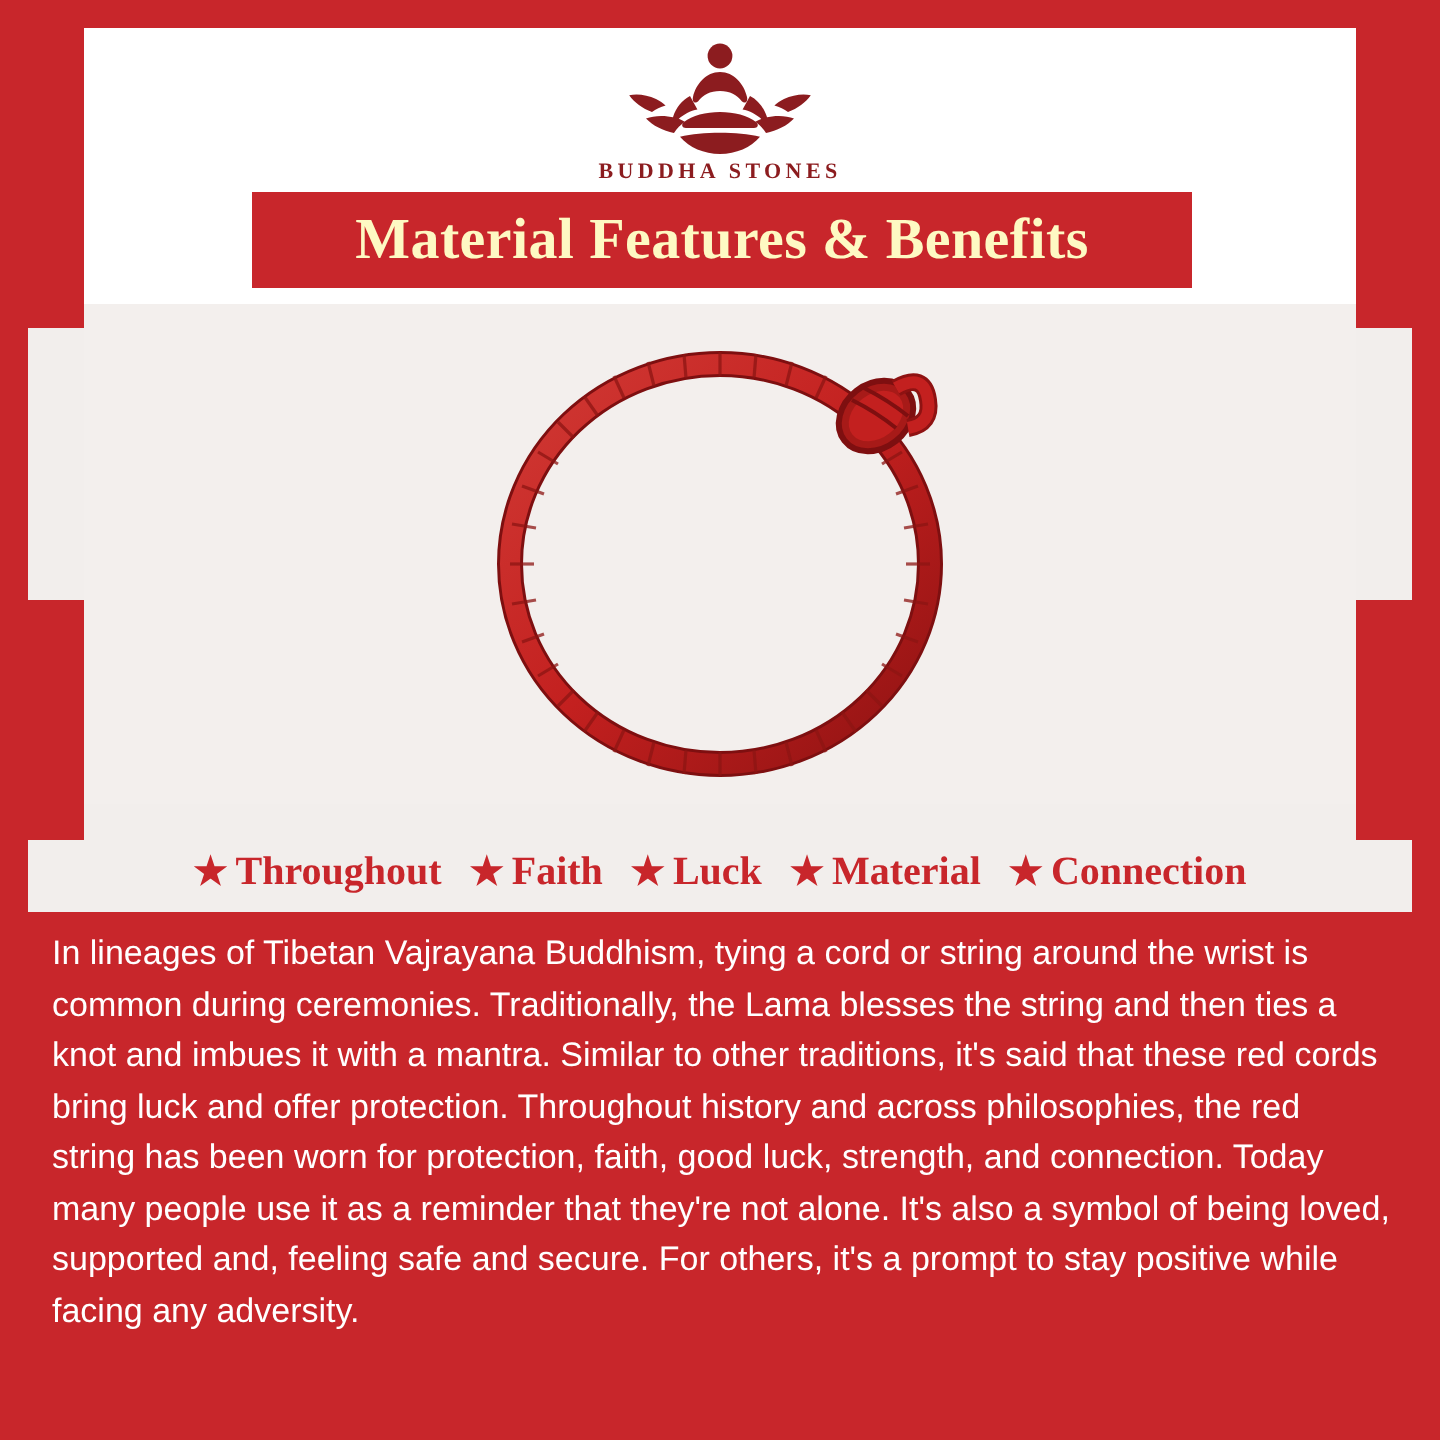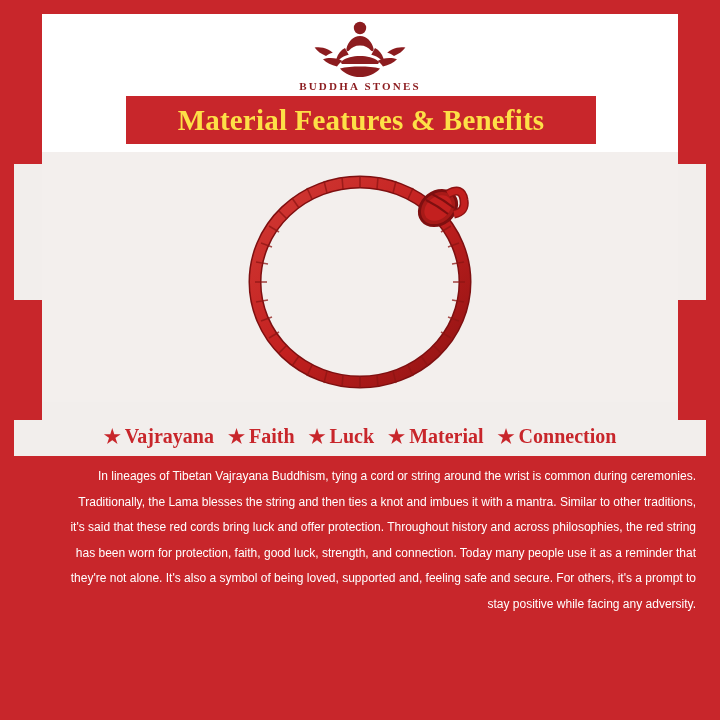--- a/index.html
+++ b/index.html
@@ -100,21 +100,21 @@
     top: 96px;
     left: 126px;
     width: 470px;
     height: 48px;
     background: #c8262b;
     display: flex;
     align-items: center;
     justify-content: center;
   }
   .title-banner .title-text {
-    color: #fde047;
+    color: #fef9c3;
     font-size: 29px;
     font-weight: bold;
     font-family: "Liberation Serif", serif;
     letter-spacing: 0.2px;
   }
   
   .hero {
     position: absolute;
     top: 152px;
     left: 42px;
@@ -177,25 +177,24 @@
     top: 456px;
     left: 14px;
     width: 692px;
     height: 250px;
     background: #c8262b;
     padding: 8px 10px 0 12px;
     box-sizing: border-box;
   }
   .body-text {
     color: #ffffff;
-    font-size: 12px;
+    font-size: 17px;
     line-height: 25.5px;
     font-family: "Liberation Sans", sans-serif;
-    text-align: right;
-    margin-left: 36px;
+    text-align: left;
   }
 </style>
 </head>
 <body>
 
 <div class="page">
 
   <div class="bar-top"></div>
   <div class="bar-bottom"></div>
   <div class="bar-left"></div>
@@ -297,21 +296,21 @@
 
       <path d="M238 52 q14 -8 16 6 q2 12 -10 14" fill="none" stroke="#8e1212" stroke-width="9"></path>
       <path d="M238 52 q14 -8 16 6 q2 12 -10 14" fill="none" stroke="#c3201f" stroke-width="6"></path>
     </svg>
   </div>
 
 
   <div class="benefits">
     <div class="benefit">
       <span class="star">★</span>
-      <span>Vajrayana</span>
+      <span>Throughout</span>
     </div>
     <div class="benefit">
       <span class="star">★</span>
       <span>Faith</span>
     </div>
     <div class="benefit">
       <span class="star">★</span>
       <span>Luck</span>
     </div>
     <div class="benefit">

